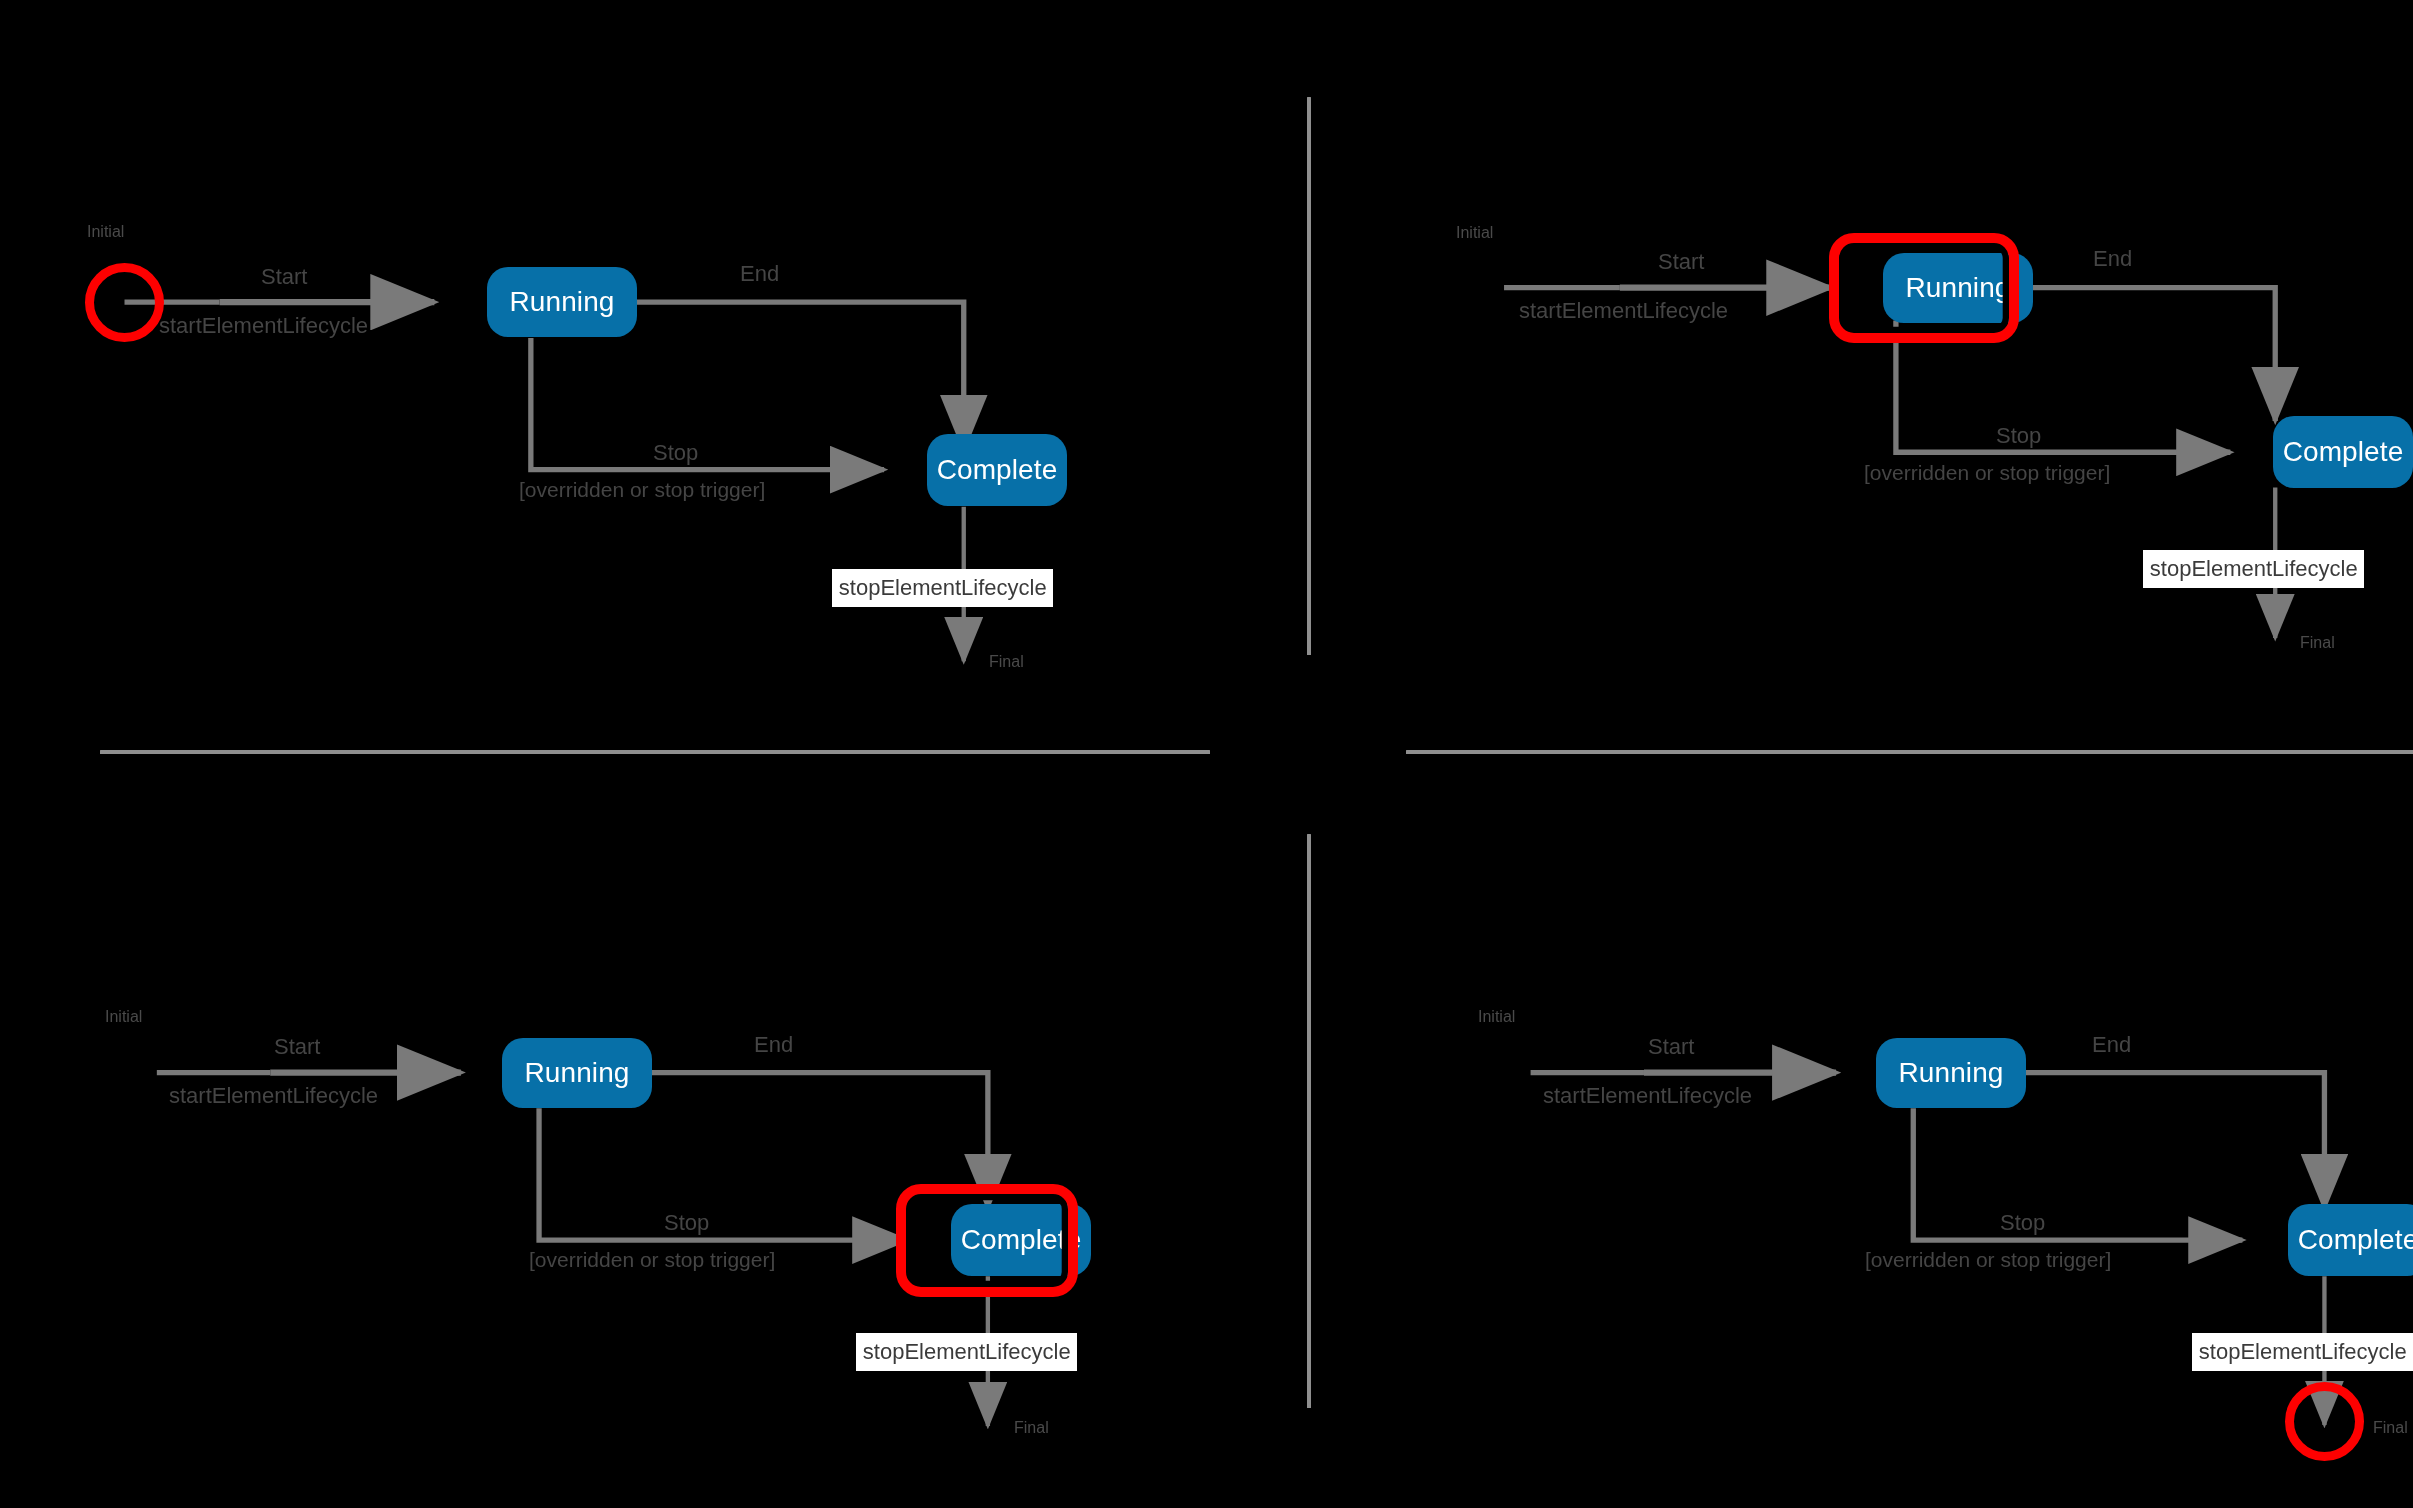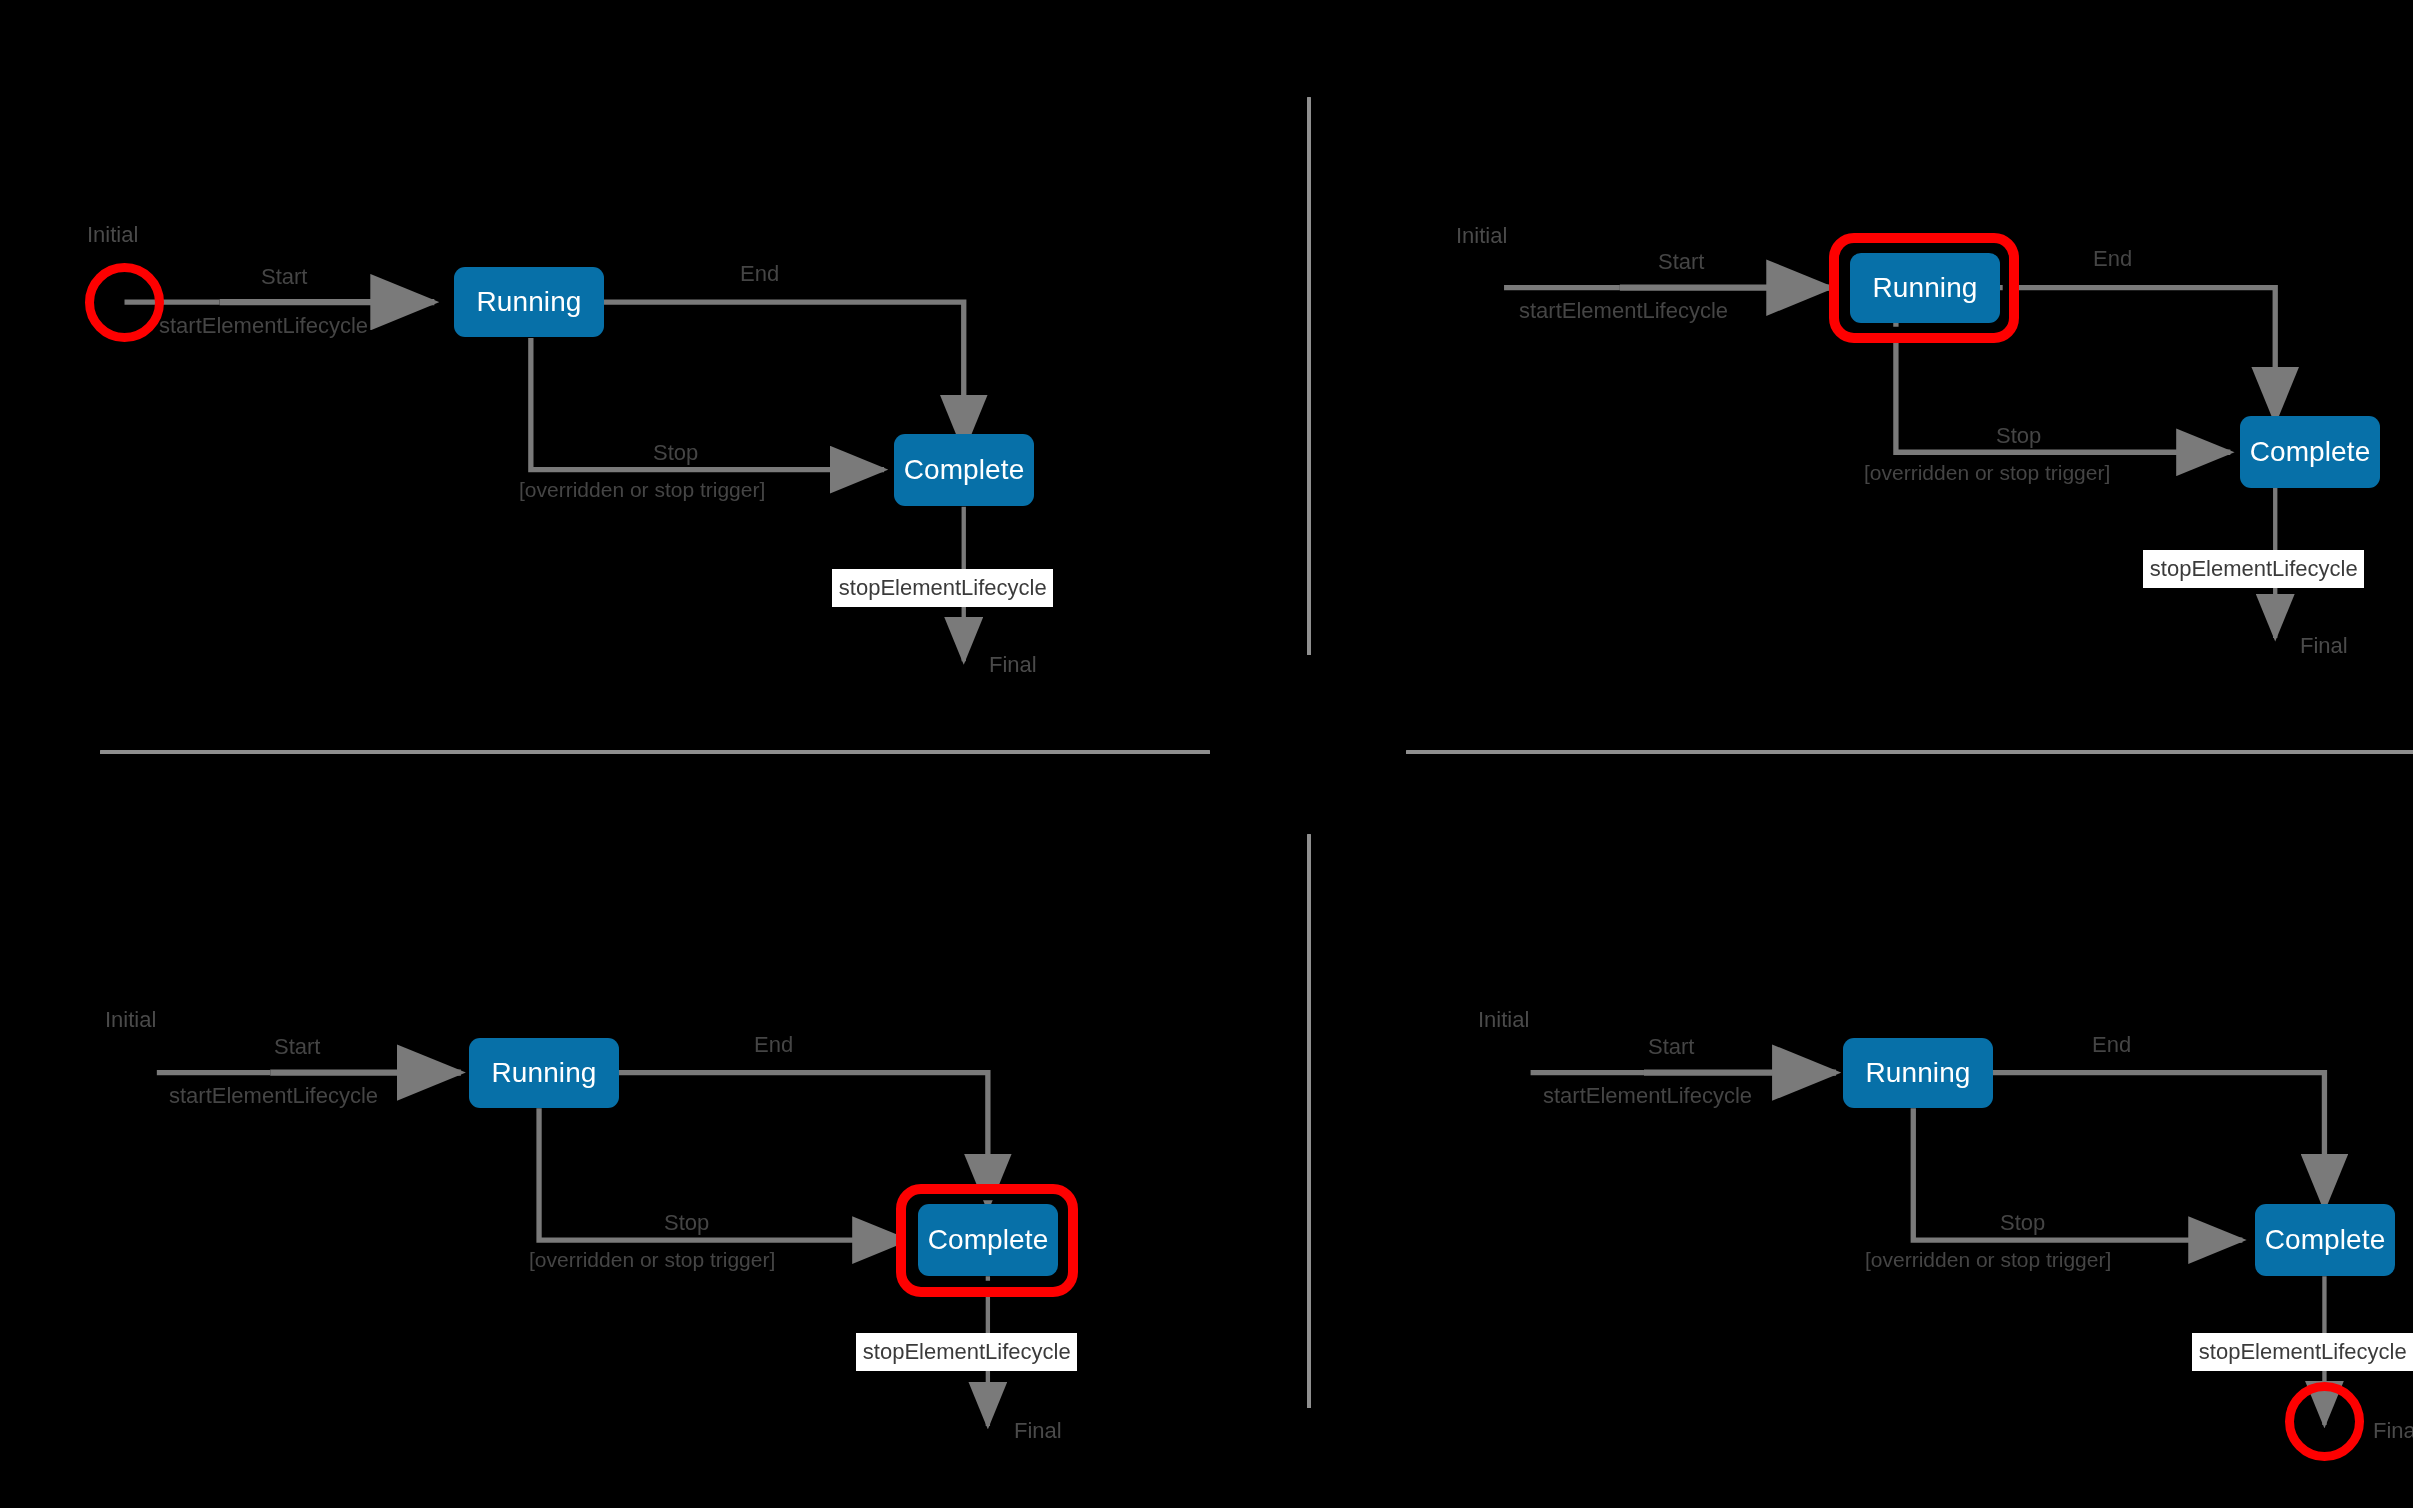--- a/index.html
+++ b/index.html
@@ -58,30 +58,31 @@
     top: 0;
     width: 1303px;
     height: 753px;
     overflow: visible;
   }
 
   
   .state-node {
     position: absolute;
     background: #0770a8;
-    border-radius: 11px;
+    border-radius: 21px;
     color: #ffffff;
     display: flex;
     align-items: center;
     justify-content: center;
     font-size: 28px;
     letter-spacing: 0.1px;
     line-height: 1;
     white-space: nowrap;
     box-sizing: border-box;
+    margin-left: 33px;
   }
 
   
   .node-highlight {
     position: absolute;
     border: 10px solid #fe0000;
     border-radius: 25px;
     box-sizing: border-box;
     box-shadow: inset 0 0 0 6.3px #000000;
     pointer-events: none;
@@ -104,21 +105,21 @@
     font-size: 22px;
     line-height: 1;
     white-space: nowrap;
   }
   .edge-label.small {
     font-size: 21px;
   }
   .pseudo-label {
     position: absolute;
     color: #4a4a4a;
-    font-size: 22px;
+    font-size: 16px;
     line-height: 1;
     white-space: nowrap;
   }
   .boxed-label {
     position: absolute;
     background: #ffffff;
     color: #3b3b3b;
     font-size: 22px;
     line-height: 1;
     white-space: nowrap;

